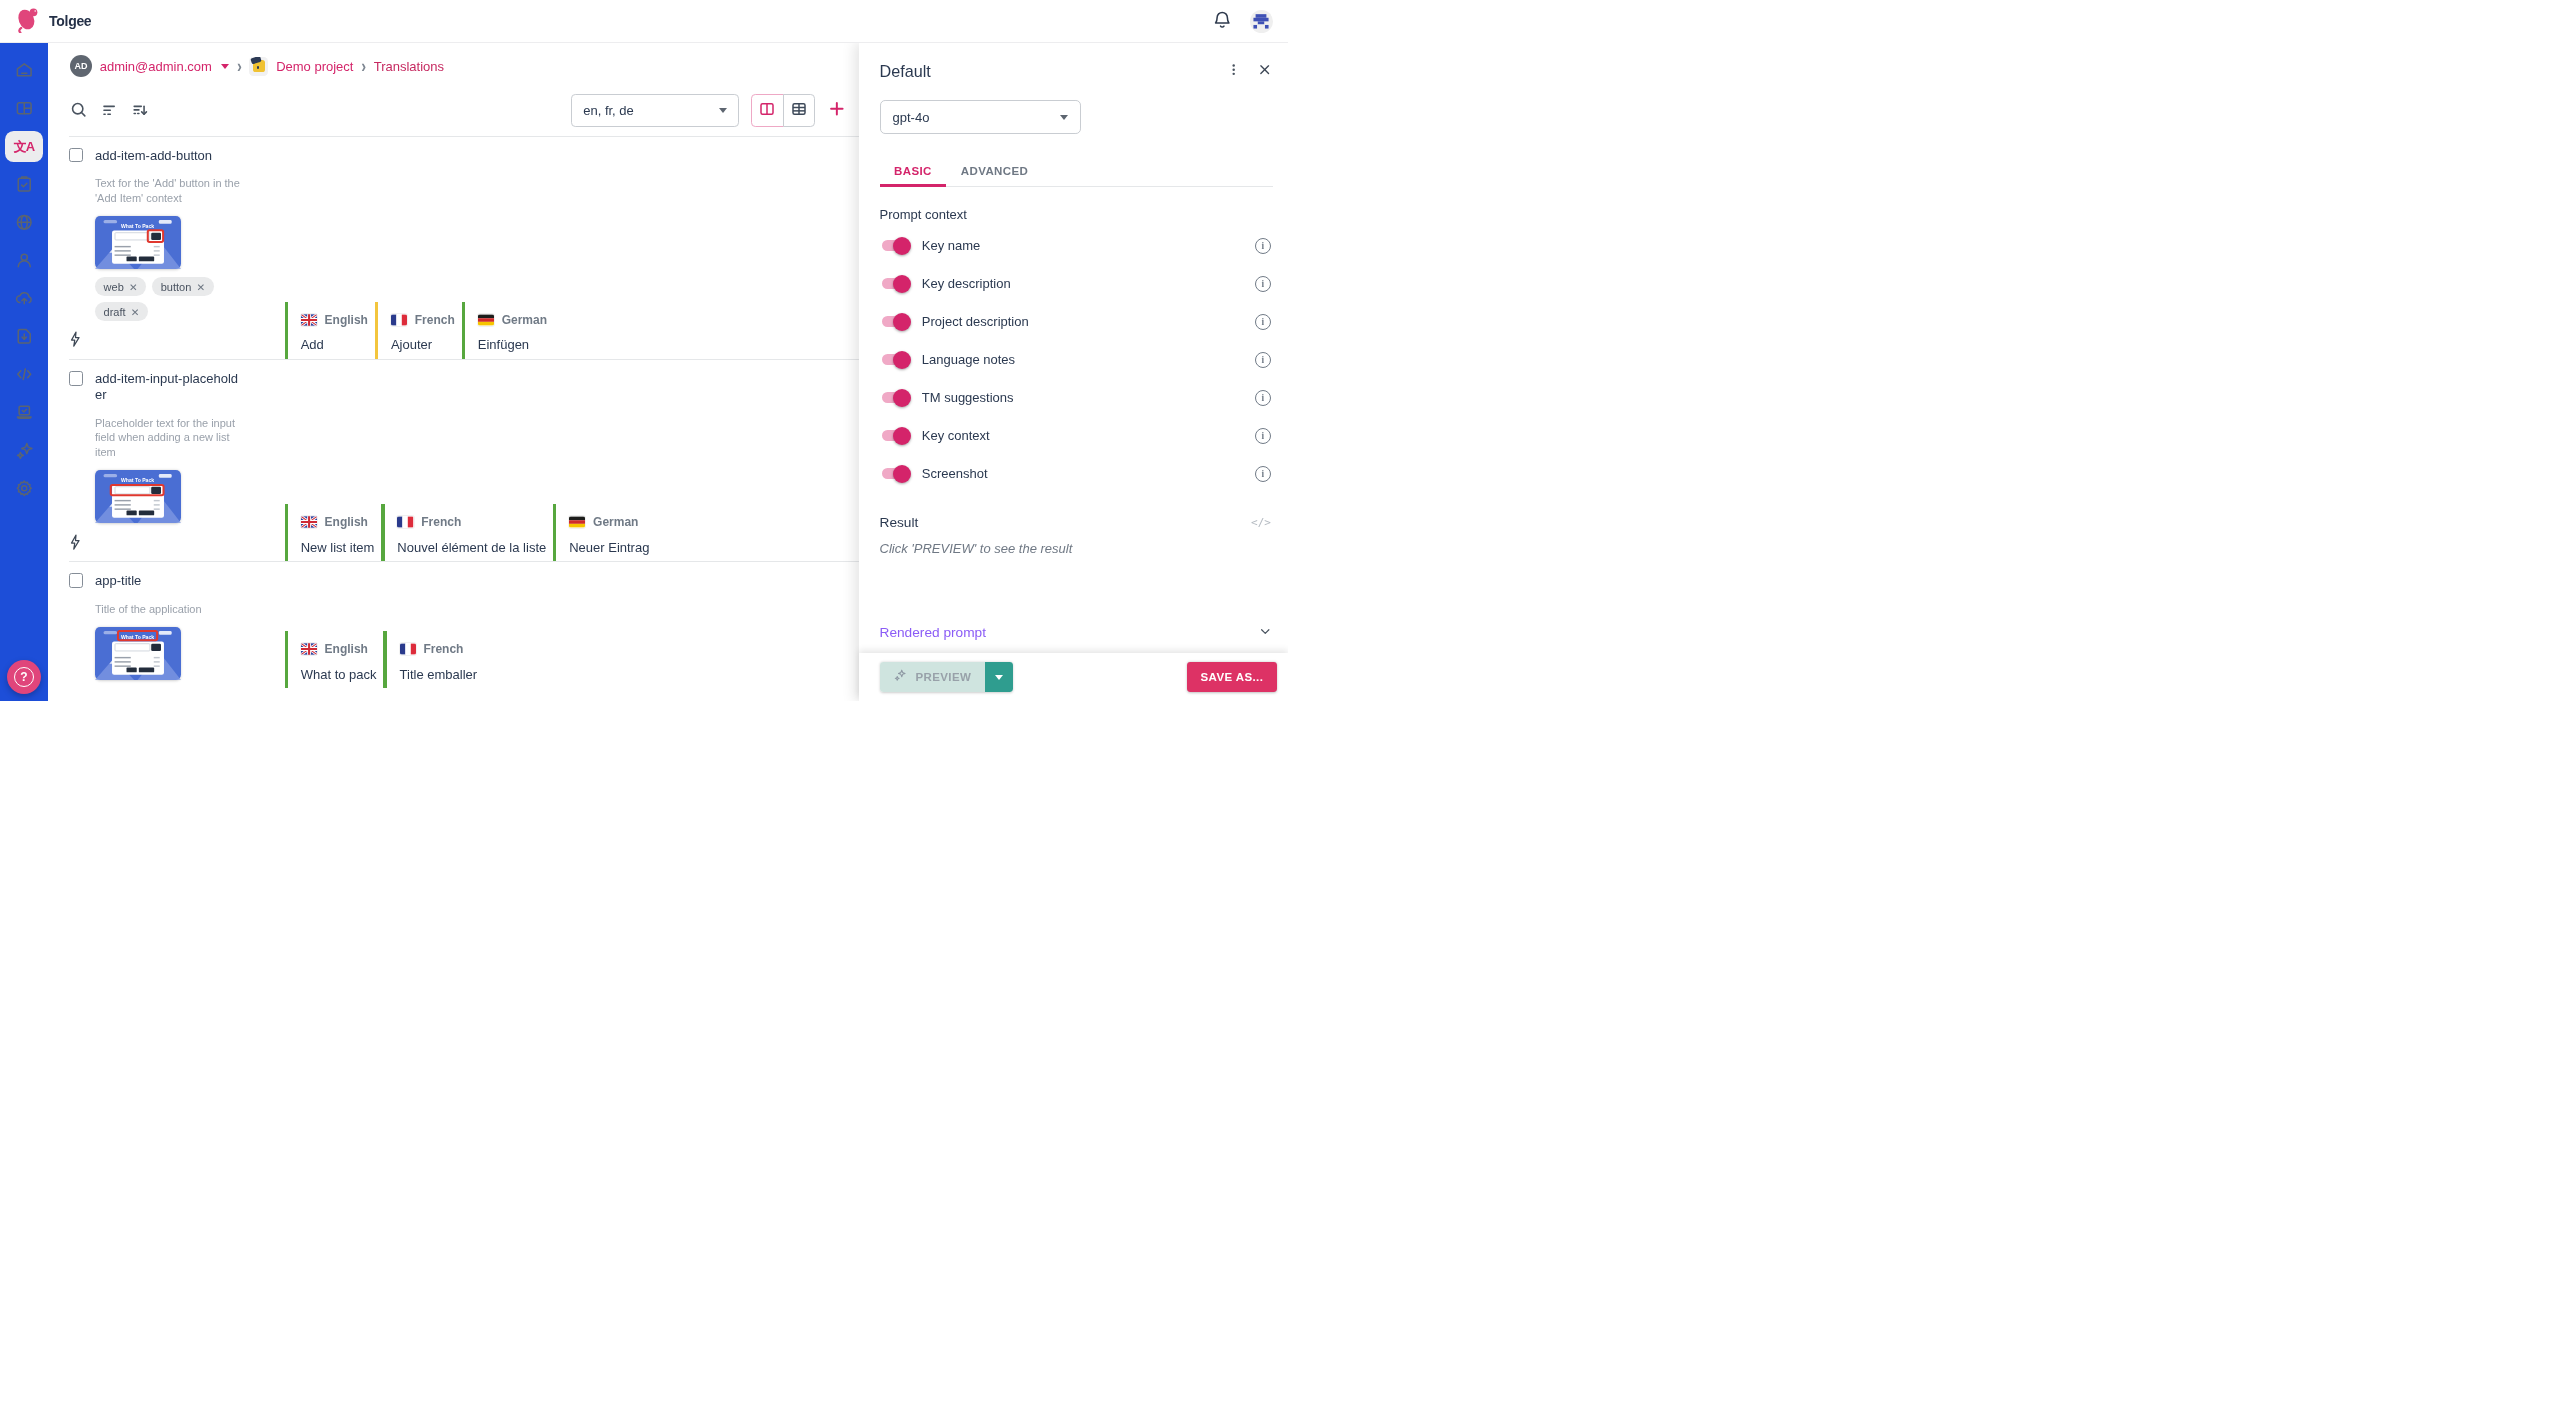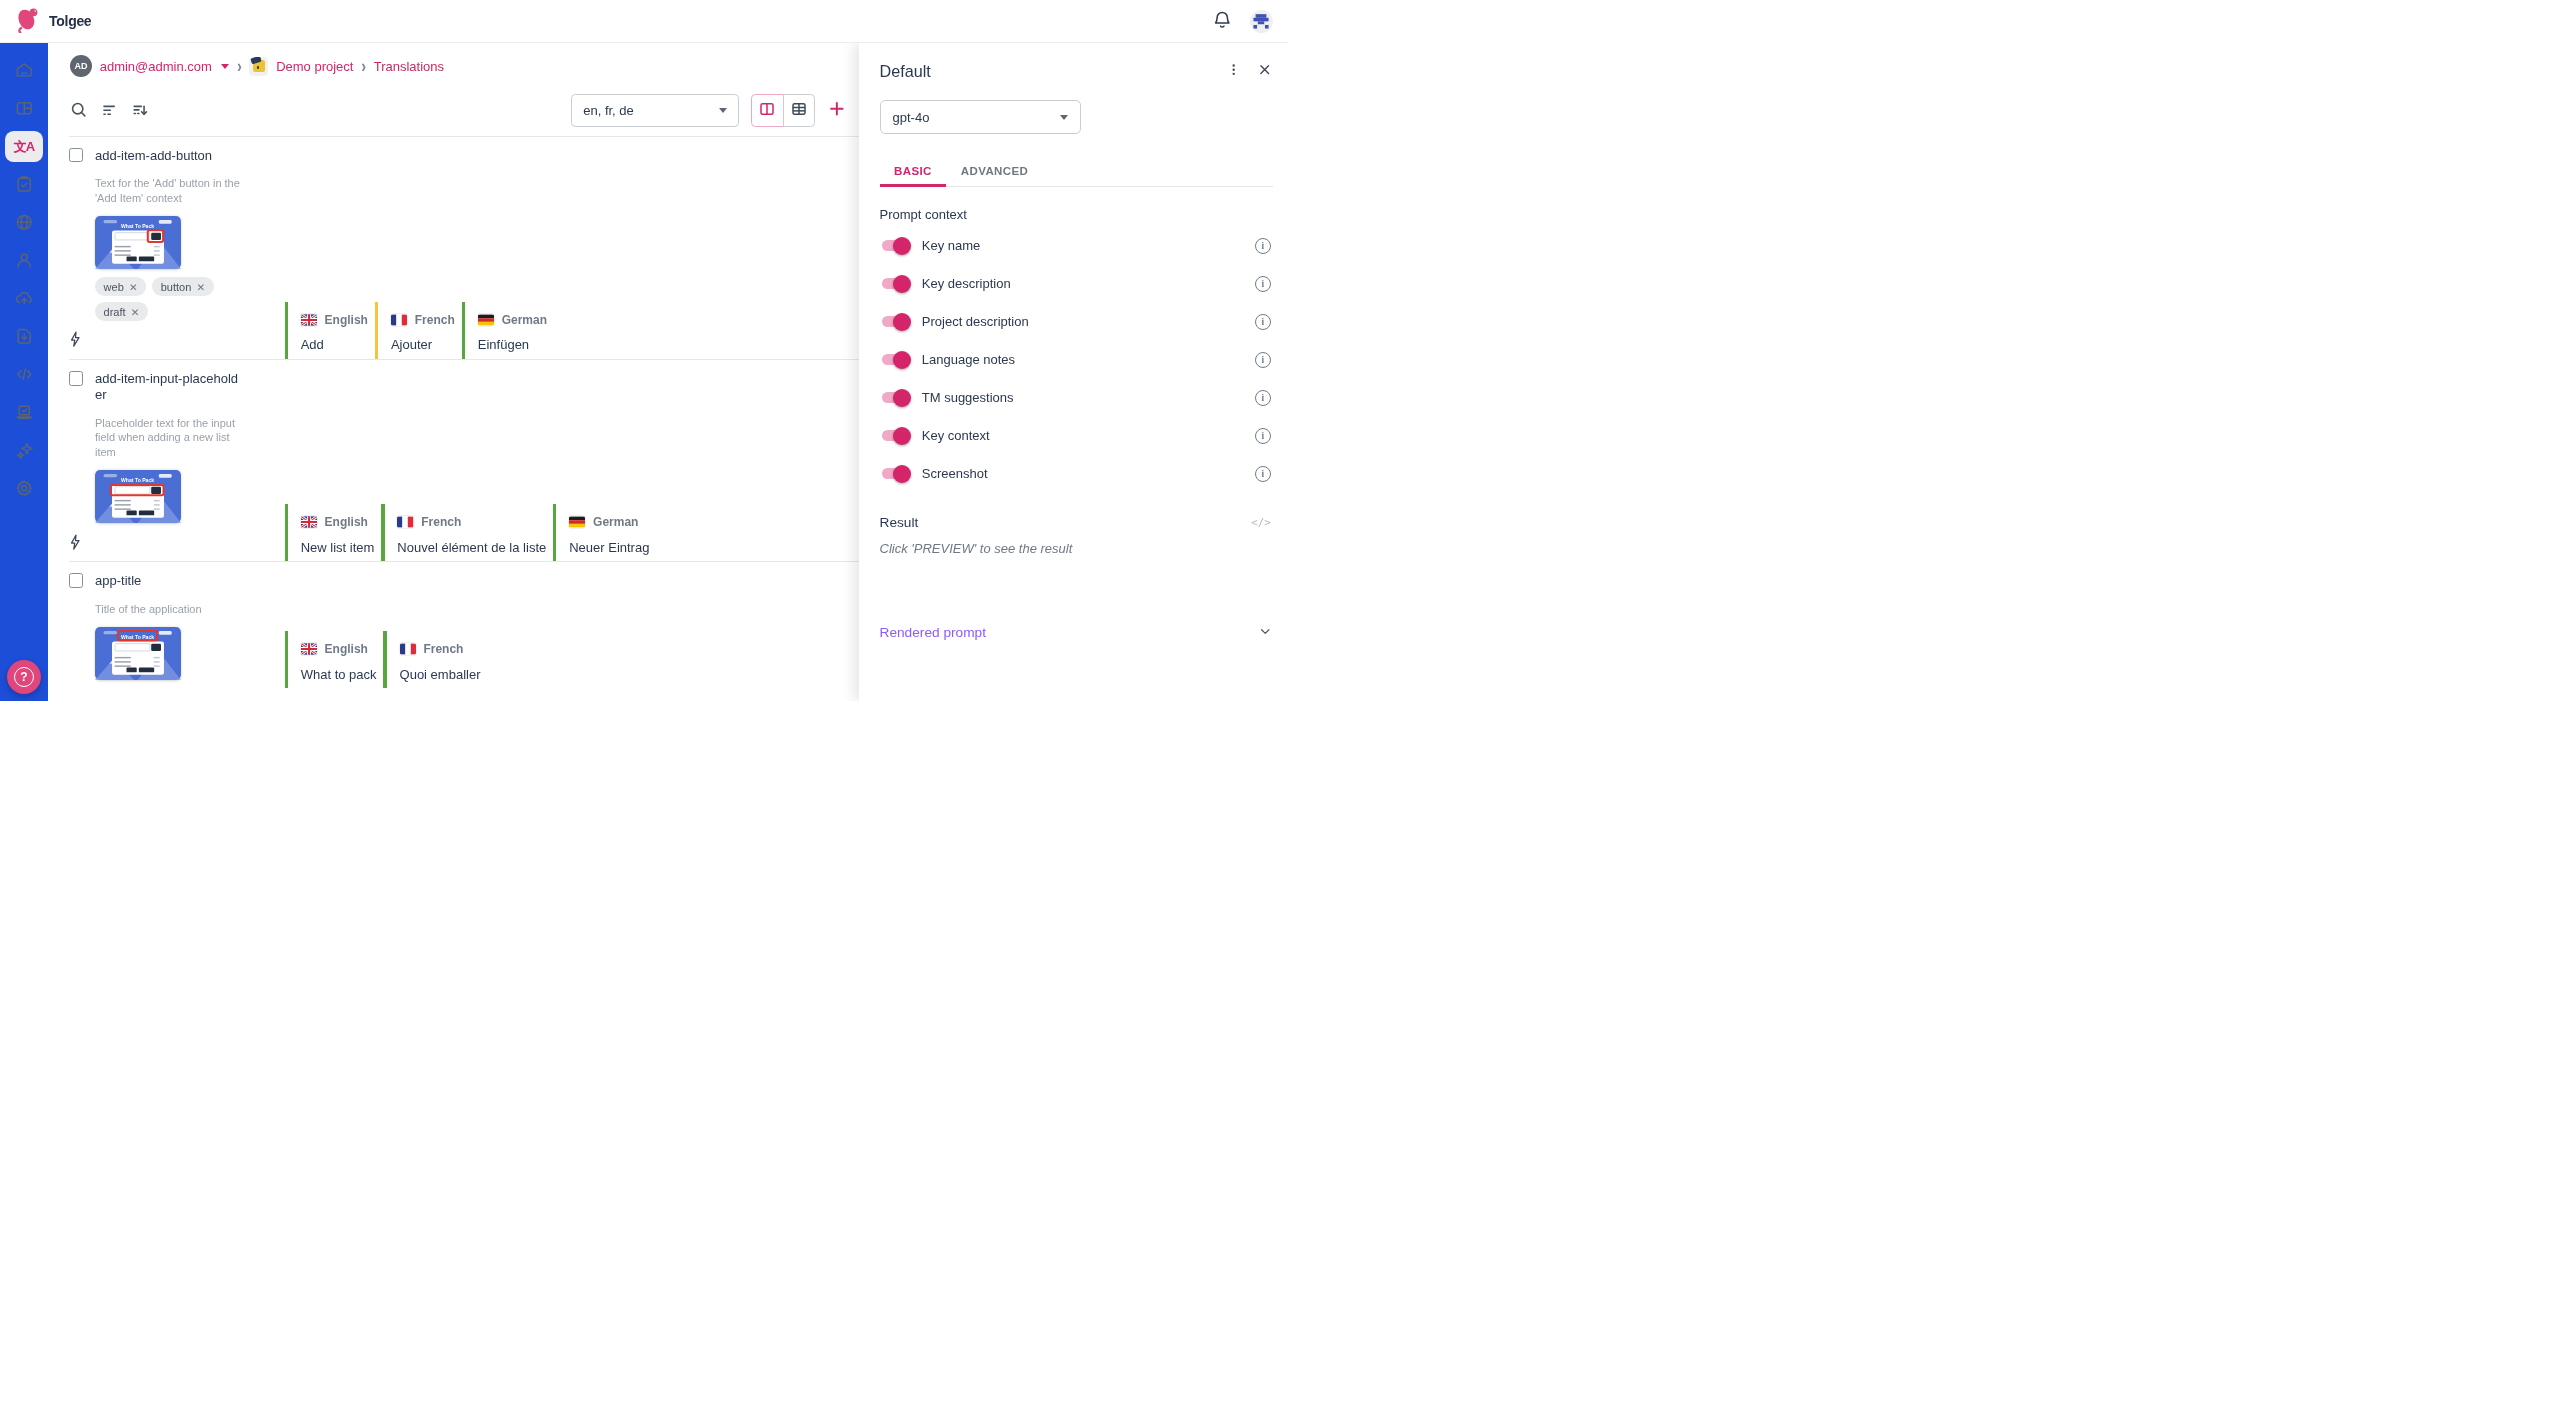--- a/index.html
+++ b/index.html
@@ -566,21 +566,21 @@
                 <div class="lang-cell">
                   <span class="bar green"></span>
                   <div class="lang-head">
                     <span class="flag"><svg width="16.2" height="12" viewBox="0 0 21 14">
                         <rect width="7" height="14" fill="#2a3a8c"></rect>
                         <rect x="7" width="7" height="14" fill="#fff"></rect>
                         <rect x="14" width="7" height="14" fill="#dd2c3b"></rect>
                       </svg></span>
                     <span class="lang-label">French</span>
                   </div>
-                  <div class="lang-text">Quoi emballer</div>
+                  <div class="lang-text">Title emballer</div>
                 </div>
               </div>
             </div>
           </div>
       </div>
     </main>
 
     <aside class="drawer">
       <div class="drawer-inner">
         <div class="drawer-head">
@@ -676,20 +676,36 @@
         </div>
         <div class="result-hint">Click 'PREVIEW' to see the result</div>
       </div>
       <div class="rendered-row">
         <span class="rendered-label">Rendered prompt</span>
         <span class="rendered-chevron">
           <svg width="14.5" height="14.5" viewBox="0 0 24 24" fill="none" stroke="#49535f" stroke-width="2" stroke-linecap="round" stroke-linejoin="round">
               <path d="M6 9.5 12 15.5 18 9.5"></path>
             </svg></span>
       </div>
+      <div class="drawer-footer">
+        <div class="preview-split">
+          <div class="preview-main">
+            <span>
+              <svg width="14.5" height="14.5" viewBox="0 0 24 24" fill="none" stroke="#8e98a3" stroke-width="1.7" stroke-linejoin="round">
+                  <path d="M14.5 3.5 l1.5 4 4 1.5 -4 1.5 -1.5 4 -1.5 -4 -4 -1.5 4 -1.5 Z"></path>
+                  <path d="M7 14 l0.9 2.3 2.3 0.9 -2.3 0.9 -0.9 2.3 -0.9 -2.3 -2.3 -0.9 2.3 -0.9 Z"></path>
+                </svg></span>
+            <span class="preview-label">PREVIEW</span>
+          </div>
+          <div class="preview-arrow">
+              <span class="caret"></span>
+            </div>
+        </div>
+        <button class="saveas-btn">SAVE AS...</button>
+      </div>
     </aside>
   </div>
 
   <button class="help-fab">
       <span class="help-inner">?</span>
     </button>
 </div>
 
 
 </body></html>

